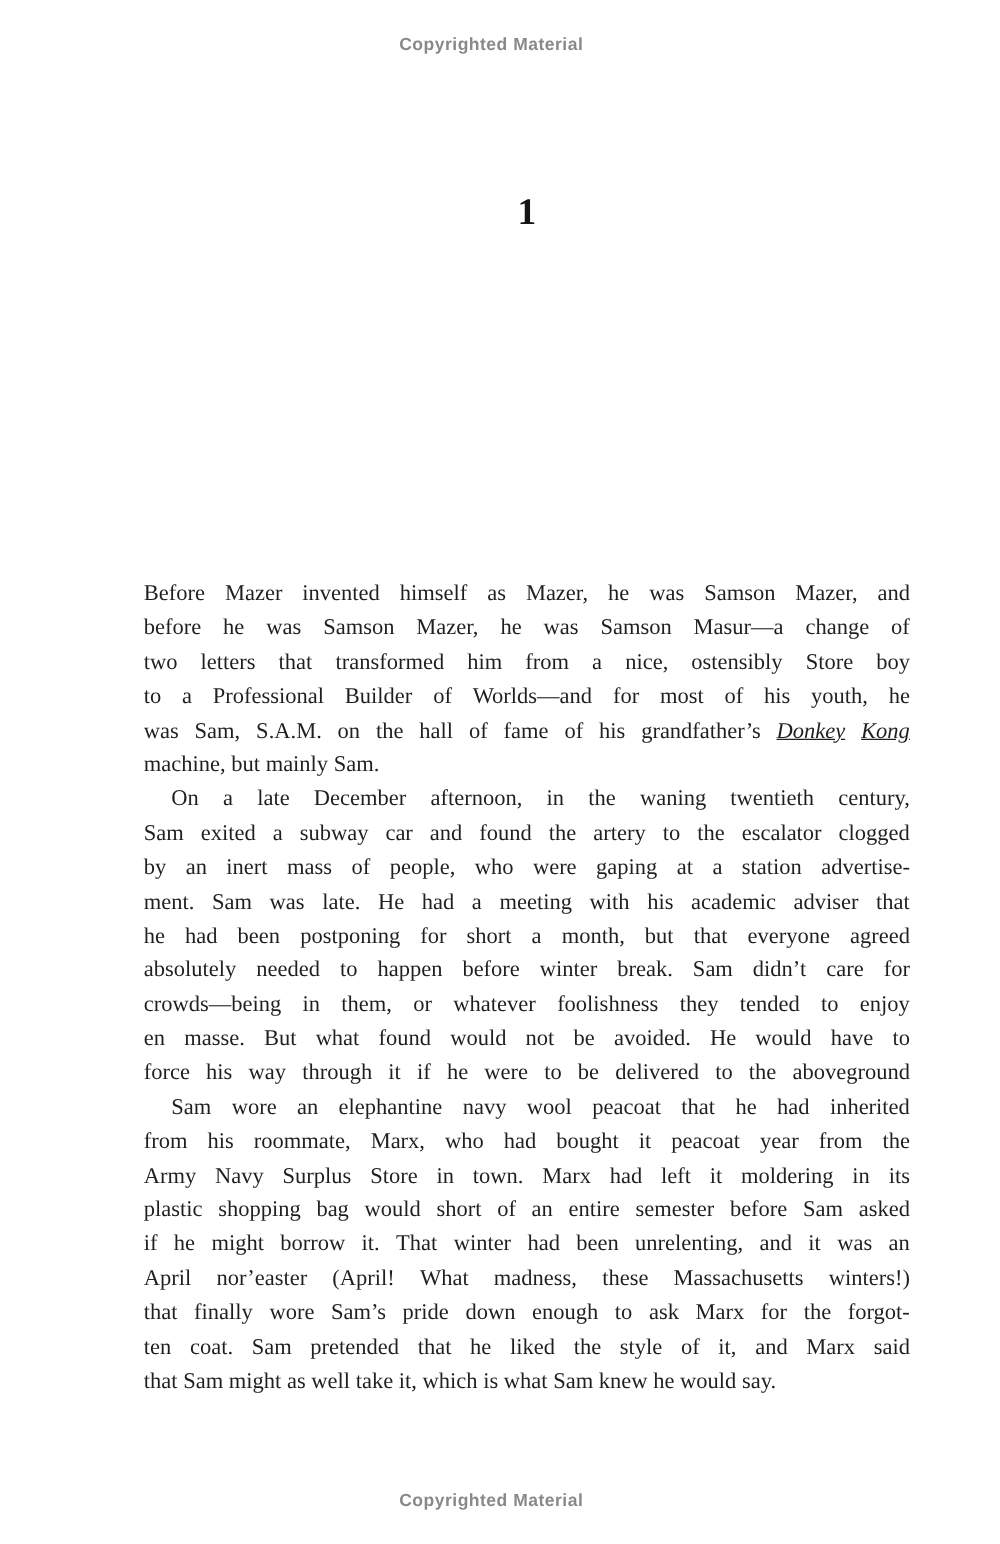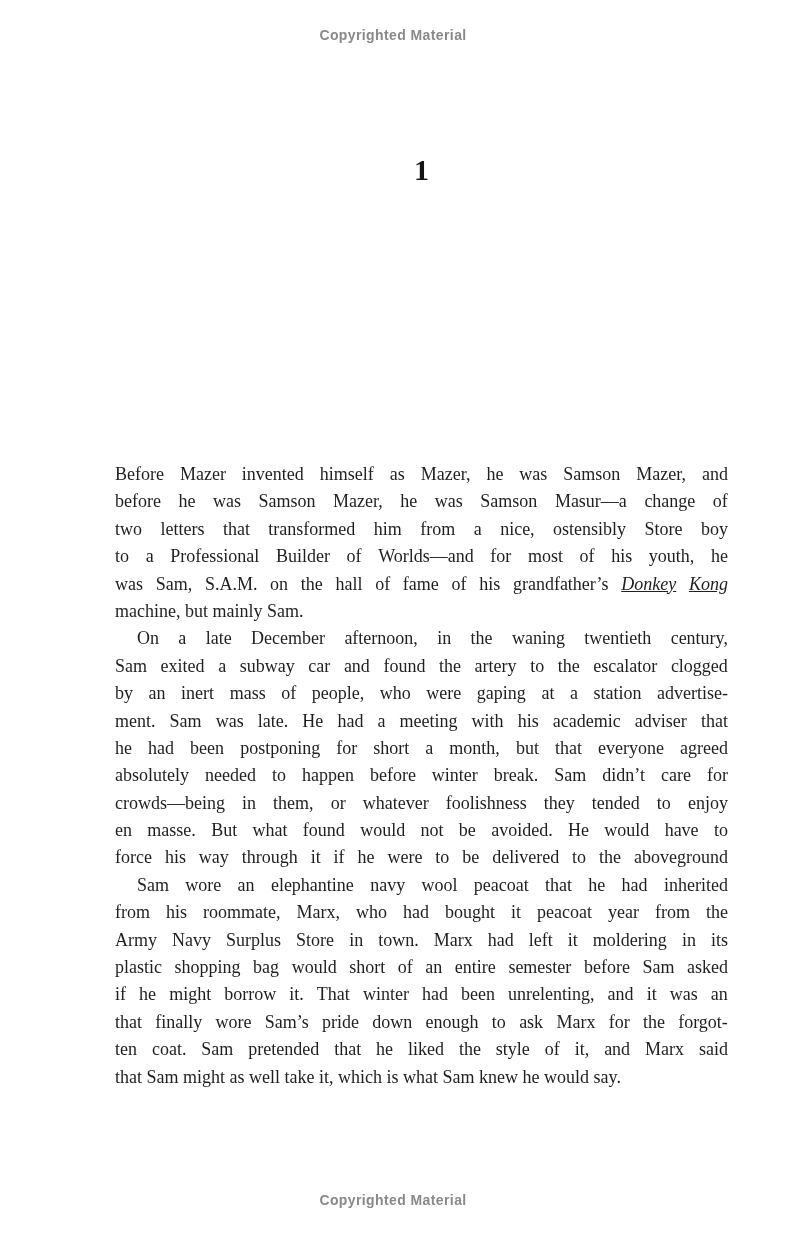--- a/index.html
+++ b/index.html
@@ -78,18 +78,19 @@
       <div class="line"><span>he</span><span>had</span><span>been</span><span>postponing</span><span>for</span><span>short</span><span>a</span><span>month,</span><span>but</span><span>that</span><span>everyone</span><span>agreed</span></div>
       <div class="line"><span>absolutely</span><span>needed</span><span>to</span><span>happen</span><span>before</span><span>winter</span><span>break.</span><span>Sam</span><span>didn’t</span><span>care</span><span>for</span></div>
       <div class="line"><span>crowds—being</span><span>in</span><span>them,</span><span>or</span><span>whatever</span><span>foolishness</span><span>they</span><span>tended</span><span>to</span><span>enjoy</span></div>
       <div class="line"><span>en</span><span>masse.</span><span>But</span><span>what</span><span>found</span><span>would</span><span>not</span><span>be</span><span>avoided.</span><span>He</span><span>would</span><span>have</span><span>to</span></div>
       <div class="line"><span>force</span><span>his</span><span>way</span><span>through</span><span>it</span><span>if</span><span>he</span><span>were</span><span>to</span><span>be</span><span>delivered</span><span>to</span><span>the</span><span>aboveground</span></div>
       <div class="line indent"><span>Sam</span><span>wore</span><span>an</span><span>elephantine</span><span>navy</span><span>wool</span><span>peacoat</span><span>that</span><span>he</span><span>had</span><span>inherited</span></div>
       <div class="line"><span>from</span><span>his</span><span>roommate,</span><span>Marx,</span><span>who</span><span>had</span><span>bought</span><span>it</span><span>peacoat</span><span>year</span><span>from</span><span>the</span></div>
       <div class="line"><span>Army</span><span>Navy</span><span>Surplus</span><span>Store</span><span>in</span><span>town.</span><span>Marx</span><span>had</span><span>left</span><span>it</span><span>moldering</span><span>in</span><span>its</span></div>
       <div class="line"><span>plastic</span><span>shopping</span><span>bag</span><span>would</span><span>short</span><span>of</span><span>an</span><span>entire</span><span>semester</span><span>before</span><span>Sam</span><span>asked</span></div>
       <div class="line"><span>if</span><span>he</span><span>might</span><span>borrow</span><span>it.</span><span>That</span><span>winter</span><span>had</span><span>been</span><span>unrelenting,</span><span>and</span><span>it</span><span>was</span><span>an</span></div>
+      <div class="line"><span>April</span><span>nor’easter</span><span>(April!</span><span>What</span><span>madness,</span><span>these</span><span>Massachusetts</span><span>winters!)</span></div>
       <div class="line"><span>that</span><span>finally</span><span>wore</span><span>Sam’s</span><span>pride</span><span>down</span><span>enough</span><span>to</span><span>ask</span><span>Marx</span><span>for</span><span>the</span><span>forgot-</span></div>
       <div class="line"><span>ten</span><span>coat.</span><span>Sam</span><span>pretended</span><span>that</span><span>he</span><span>liked</span><span>the</span><span>style</span><span>of</span><span>it,</span><span>and</span><span>Marx</span><span>said</span></div>
       <div class="line last"><span>that</span> <span>Sam</span> <span>might</span> <span>as</span> <span>well</span> <span>take</span> <span>it,</span> <span>which</span> <span>is</span> <span>what</span> <span>Sam</span> <span>knew</span> <span>he</span> <span>would</span> <span>say.</span></div>
     </div>
   <div class="copyright bottom">Copyrighted Material</div>
 </div>
 
 </body></html>

